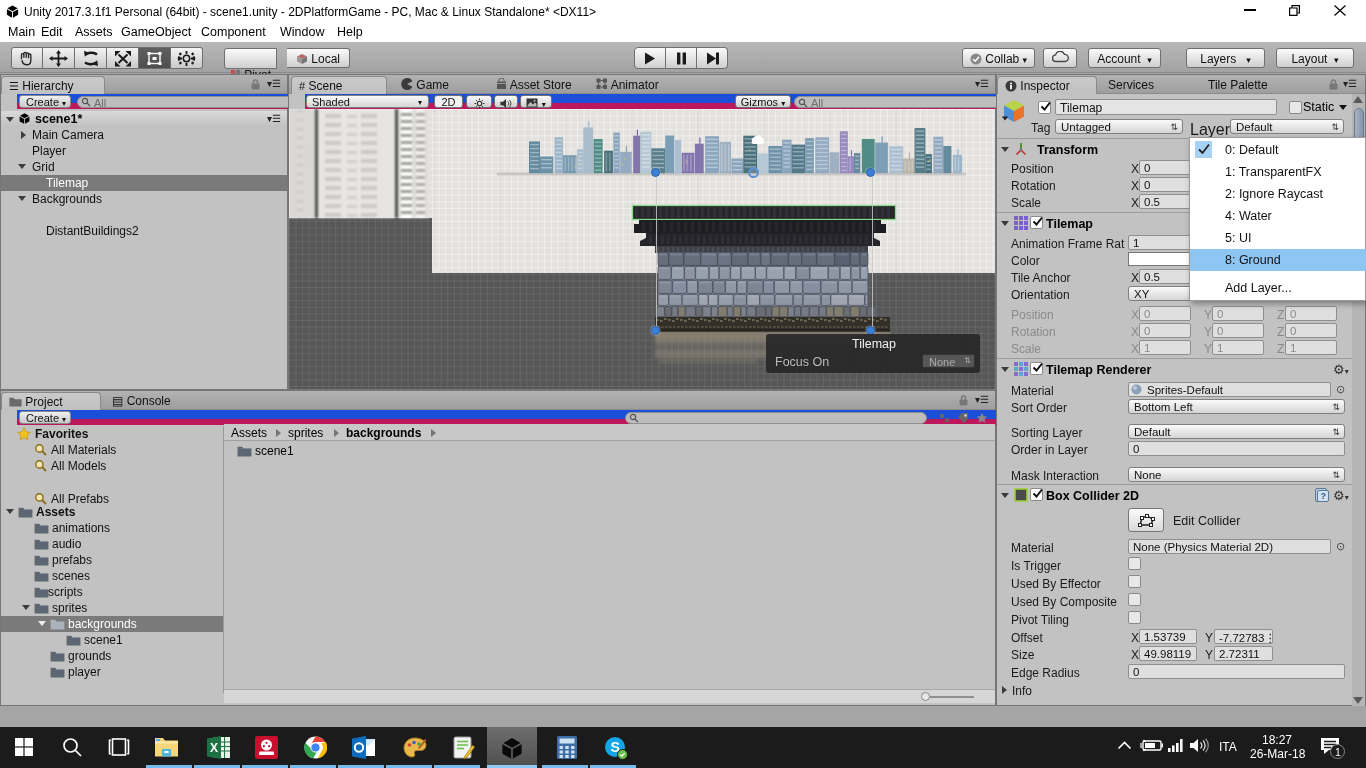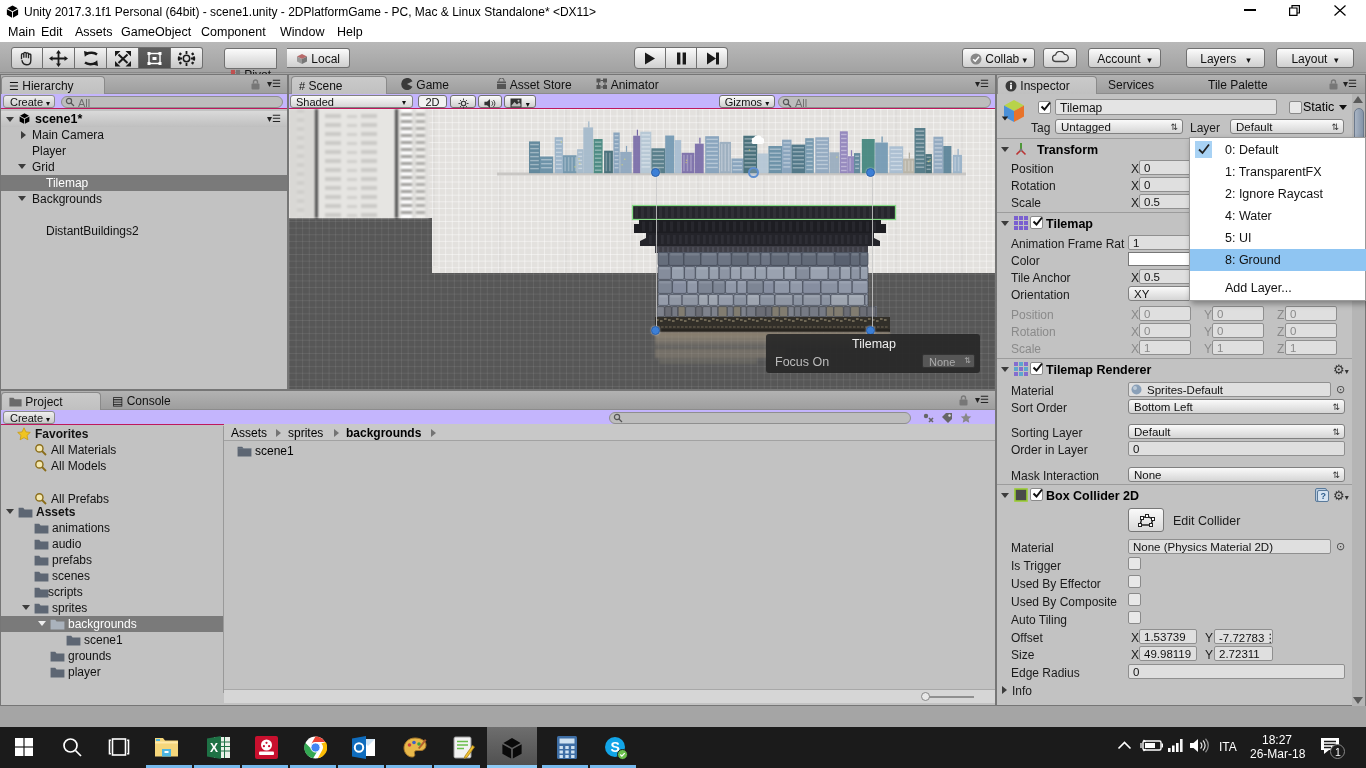--- a/index.html
+++ b/index.html
@@ -20,21 +20,21 @@
 .grpR { border-radius:0 3px 3px 0; border-left:none; }
 .grpM { border-left:none; }
 .rbtn { position:absolute; top:6px; height:20px; background:linear-gradient(#fbfbfb,#cfcfcf);
   border:1px solid #707070; border-radius:3px; font-size:12px; color:#111; text-align:center; }
 
 .panel { position:absolute; background:#c2c2c2; border:1px solid #767676; }
 .tabbar { position:absolute; left:0; top:0; width:100%; height:19px;
   background:linear-gradient(#b2b2b2,#9e9e9e); border-bottom:1px solid #8c8c8c; }
 .tab { position:absolute; top:1px; height:18px; font-size:12px; color:#111; padding:2px 7px 0 7px; white-space:nowrap; }
 .tab.on { background:linear-gradient(#cacaca,#c0c0c0); border:1px solid #8a8a8a; border-bottom:none; border-radius:4px 4px 0 0; }
-.ctrlrow { position:absolute; left:0; width:100%; height:15px; background:#c4b5fd; border-bottom:1px solid #be185d; }
+.ctrlrow { position:absolute; left:16px; width:100%; height:15px; background:#1d4ed8; border-bottom:6px solid #be185d; }
 .createbtn { position:absolute; left:2px; top:1px; width:52px; height:13px; background:linear-gradient(#efefef,#c9c9c9);
   border:1px solid #8a8a8a; border-radius:3px; font-size:11px; color:#111; padding-left:6px; }
 .searchpill { position:absolute; top:1.5px; height:12px; background:#bdbdbd; border:1px solid #8f8f8f; border-radius:7px;
   font-size:11px; color:#6e6e6e; }
 .row { position:absolute; left:0; width:100%; height:16px; font-size:12px; color:#111; white-space:nowrap; }
 .row.sel { background:#7a7a7a; color:#fff; }
 .arr { position:absolute; width:0; height:0; }
 .arr.down { border-left:4px solid transparent; border-right:4px solid transparent; border-top:5px solid #3c3c3c; }
 .arr.right { border-top:4px solid transparent; border-bottom:4px solid transparent; border-left:5px solid #3c3c3c; }
 .bold { font-weight:bold; }
@@ -1197,21 +1197,21 @@
     <div class="chk" style="left:41px;top:7px;background:#fff"></div>
     <svg class="abs" style="left:42px;top:6px" width="13" height="13" viewBox="0 0 13 13">
         <path fill="none" stroke="#111" stroke-width="2" d="M2.5 6.5 L5.5 9.5 L11 2.5"></path>
       </svg>
     <div class="ins-field" style="left:58px;top:5px;width:222px;height:16px;background:#e4e4e4;font-size:12px">Tilemap</div>
     <div class="chk" style="left:292px;top:7px"></div>
     <span class="abs" style="left:306px;top:6px;font-size:12.5px">Static</span>
     <div class="arr down" style="left:342px;top:11px;border-top-color:#111"></div>
     <span class="abs" style="left:34px;top:27px;font-size:12px;color:#1a1a1a">Tag</span>
     <div class="ins-drop" style="left:58px;top:25px;width:128px">Untagged<span class="updown">⇅</span></div>
-    <span class="abs" style="left:193px;top:27px;font-size:12px;color:#1a1a1a">Layer</span>
+    <span class="abs" style="left:193px;top:27px;font-size:16px;color:#1a1a1a">Layer</span>
     <div class="ins-drop" style="left:233px;top:25px;width:114px">Default<span class="updown">⇅</span></div>
     <div class="sep" style="top:44px"></div>
 
     <div class="comp-head" style="top:45px">
       <div class="arr down" style="left:4px;top:8px"></div>
       <svg class="abs" style="left:17px;top:3px" width="14" height="14" viewBox="0 0 14 14">
           <path d="M7 1 V8 M7 8 L2.5 12.5 M7 8 L11.5 12.5" stroke="#b33" stroke-width="1.6" fill="none"></path>
           <path d="M7 1 V8" stroke="#3a3" stroke-width="1.6"></path>
           <circle cx="7" cy="8" r="1.4" fill="#777"></circle>
         </svg>
@@ -1350,21 +1350,21 @@
     <span class="abs" style="left:176px;top:420px;font-size:12.5px;color:#1a1a1a">Edit Collider</span>
     <span class="ins-label" style="top:447px">Material</span>
       <div class="ins-field" style="left:131px;top:445px;width:203px">None (Physics Material 2D)</div>
     <span class="abs" style="left:339px;top:446px;font-size:11px;color:#444">⊙</span>
     <span class="ins-label" style="top:465px">Is Trigger</span>
       <div class="chk" style="left:131px;top:463px"></div>
     <span class="ins-label" style="top:483px">Used By Effector</span>
       <div class="chk" style="left:131px;top:481px"></div>
     <span class="ins-label" style="top:501px">Used By Composite</span>
       <div class="chk" style="left:131px;top:499px"></div>
-    <span class="ins-label" style="top:519px">Auto Tiling</span>
+    <span class="ins-label" style="top:519px">Pivot Tiling</span>
       <div class="chk" style="left:131px;top:517px"></div>
     <span class="ins-label" style="top:537px">Offset</span>
       <span class="ins-label" style="left:134px;top:537px">X</span>
       <div class="ins-field" style="left:142px;top:535px;width:58px">1.53739</div>
       <span class="ins-label" style="left:208px;top:537px">Y</span>
       <div class="ins-field" style="left:217px;top:535px;width:59px">-7.72783⋮</div>
     <span class="ins-label" style="top:554px">Size</span>
       <span class="ins-label" style="left:134px;top:554px">X</span>
       <div class="ins-field" style="left:142px;top:552px;width:58px">49.98119</div>
       <span class="ins-label" style="left:208px;top:554px">Y</span>

